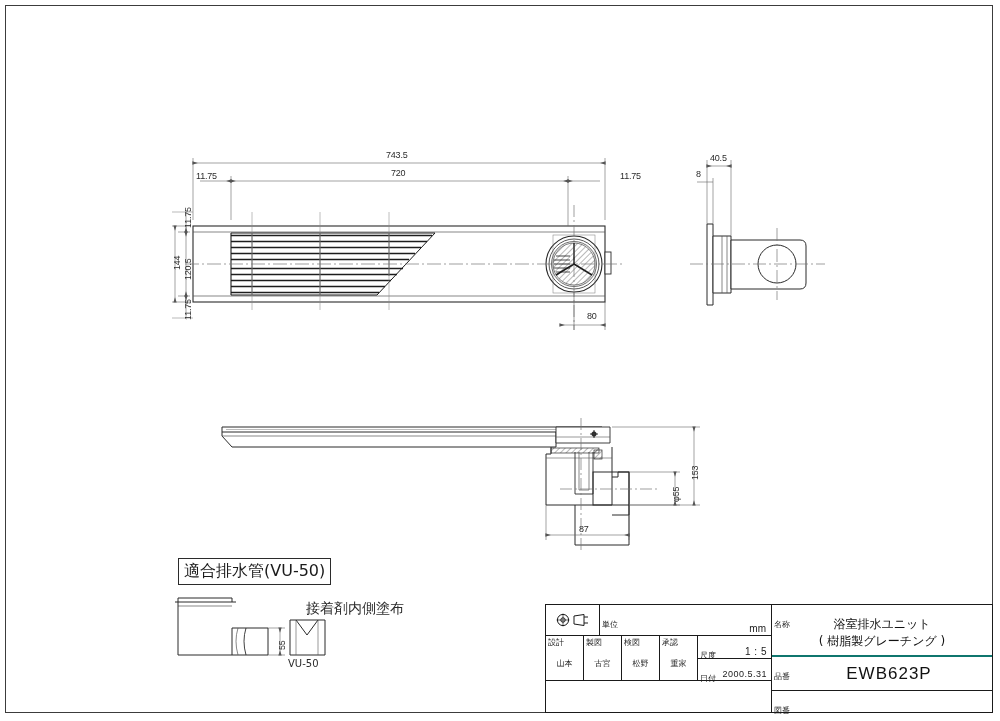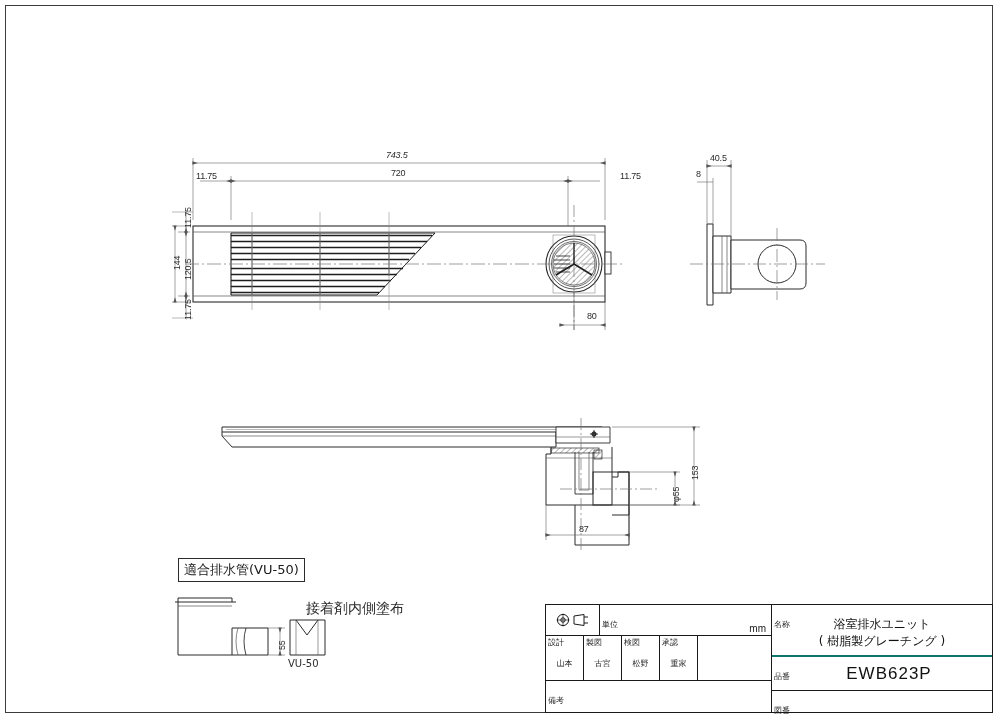--- a/index.html
+++ b/index.html
@@ -42,21 +42,21 @@
     white-space: nowrap;
     letter-spacing: -0.2px;
   }
   .dim-text.vert {
     transform: rotate(-90deg);
     transform-origin: left top;
   }
   .note-box {
     position: absolute;
     border: 1px solid #2b2b2b;
-    font-size: 13px;
+    font-size: 16px;
     padding: 2px 5px;
     white-space: nowrap;
     background: #fff;
     font-family: "DejaVu Sans", "Liberation Sans", sans-serif;
   }
   .plain-note {
     position: absolute;
     font-size: 14px;
     white-space: nowrap;
     font-family: "DejaVu Sans", "Liberation Sans", sans-serif;
@@ -454,21 +454,21 @@
         <line x1="290" y1="620" x2="325" y2="620" stroke="#2b2b2b" stroke-width="1.0"></line>
         <path d="M 296 620 L 307 635 L 318 620" stroke="#2b2b2b" stroke-width="1.0" fill="none"></path>
         <line x1="296" y1="620" x2="296" y2="655" stroke="#555" stroke-width="0.6"></line>
         <line x1="318" y1="620" x2="318" y2="655" stroke="#555" stroke-width="0.6"></line>
 
         <path d="M 308 614 L 308 607" stroke="#666" stroke-width="0.6"></path>
       </g>
     </g>
   </svg>
 
-  <div class="dim-text" style="left:386px; top:150px;font-style:italic;">743.5</div>
+  <div class="dim-text" style="left:386px; top:150px;">743.5</div>
   <div class="dim-text" style="left:391px; top:168px;">720</div>
   <div class="dim-text" style="left:196px; top:171px;">11.75</div>
   <div class="dim-text" style="left:620px; top:171px;">11.75</div>
   <div class="dim-text vert" style="left:172px; top:270px;">144</div>
   <div class="dim-text vert" style="left:183px; top:280px;">120.5</div>
   <div class="dim-text vert" style="left:183px; top:228px;">11.75</div>
   <div class="dim-text vert" style="left:183px; top:320px;">11.75</div>
   <div class="dim-text" style="left:587px; top:311px;">80</div>
 
   <div class="dim-text" style="left:710px; top:153px;">40.5</div>
@@ -517,26 +517,32 @@
           <span class="person-name">古宮</span>
         </div>
         <div class="person-cell">
           <span class="person-role">検図</span>
           <span class="person-name">松野</span>
         </div>
         <div class="person-cell">
           <span class="person-role">承認</span>
           <span class="person-name">重家</span>
         </div>
+        <div id="scale-date">
+          <div class="sd-cell top">
+            <span class="cell-tag">尺度</span>
+            <span class="sd-val">1 : 5</span>
+          </div>
+          <div class="sd-cell">
+            <span class="cell-tag">日付</span>
+            <span class="sd-val" style="font-size:9px;">2000.5.31</span>
+          </div>
+        </div>
       </div>
 
-      <div id="tb-row3">
-        <span class="cell-tag">備考</span>
-        <span style="position:absolute; left:30px; top:12px; font-size:9px;"></span>
-      </div>
     </div>
 
     <div id="tb-right">
       <div id="name-cell">
         <span class="cell-tag">名称</span>
         <div class="name-lines">
           <div>浴室排水ユニット</div>
           <div>( 樹脂製グレーチング )</div>
         </div>
       </div>

